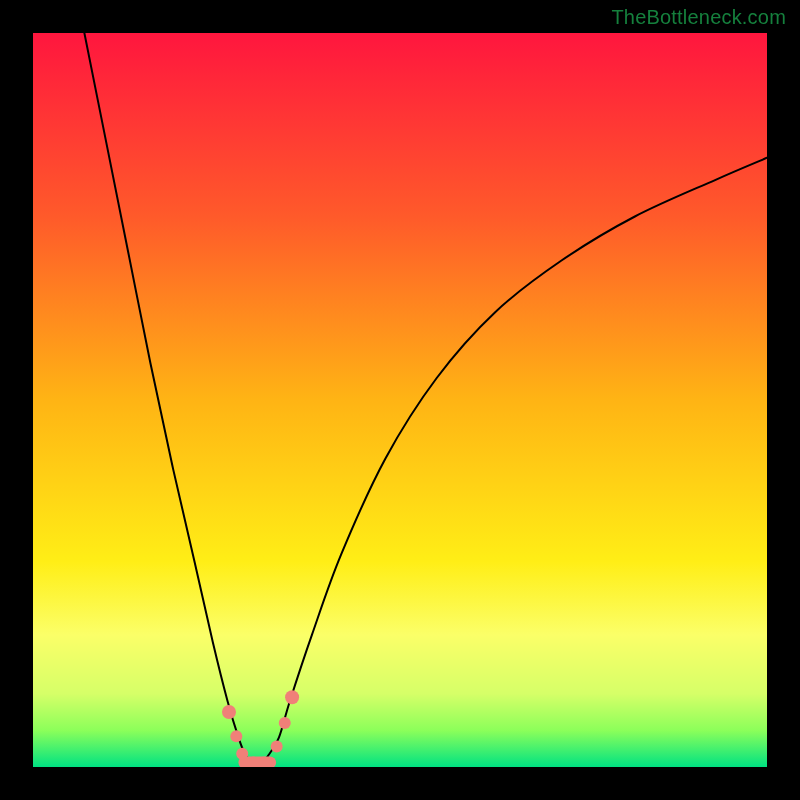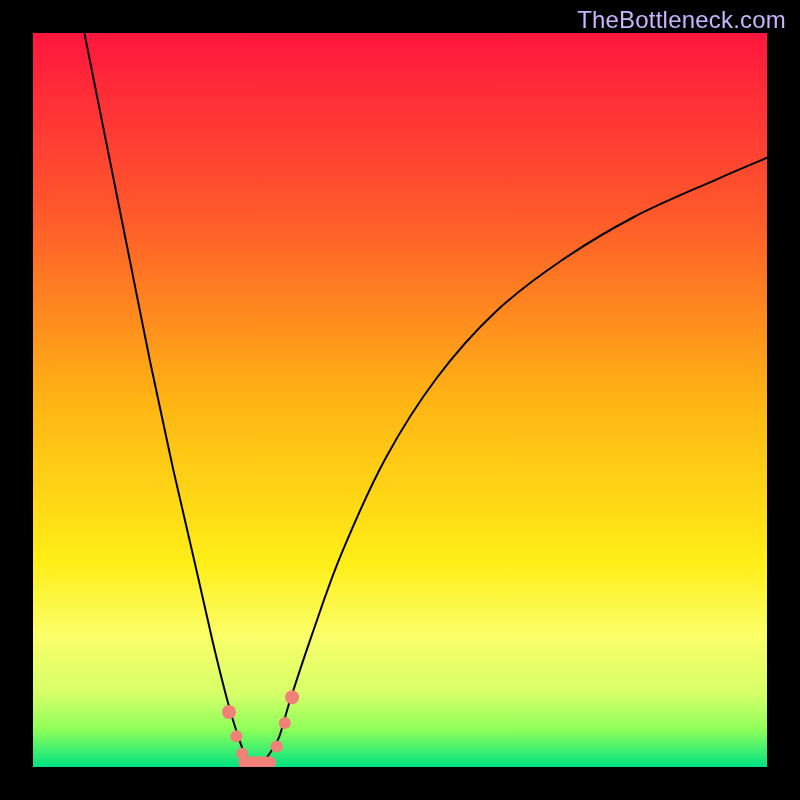--- a/index.html
+++ b/index.html
@@ -1,18 +1,18 @@
 <!DOCTYPE html>
 <html><head>
 <meta charset="utf-8">
 <style>
   html,body{margin:0;padding:0;width:800px;height:800px;overflow:hidden;background:#000;font-family:Arial,Helvetica,sans-serif}
   .frame{position:absolute;inset:0;background:#000}
   .plot{position:absolute;left:33px;top:33px;width:734px;height:734px}
-  .watermark{position:absolute;top:6px;right:14px;color:#c4b5fd;font-size:24px;font-weight:400;letter-spacing:.2px}
+  .watermark{position:absolute;top:6px;right:14px;color:#15803d;font-size:20px;font-weight:400;letter-spacing:.2px}
   svg{display:block}
 </style>
 </head>
 <body>
 
 <div class="frame">
   <div class="watermark">TheBottleneck.com</div>
   <div class="plot">
     <svg id="svg" width="734" height="734" viewBox="0 0 734 734">
         <defs>

